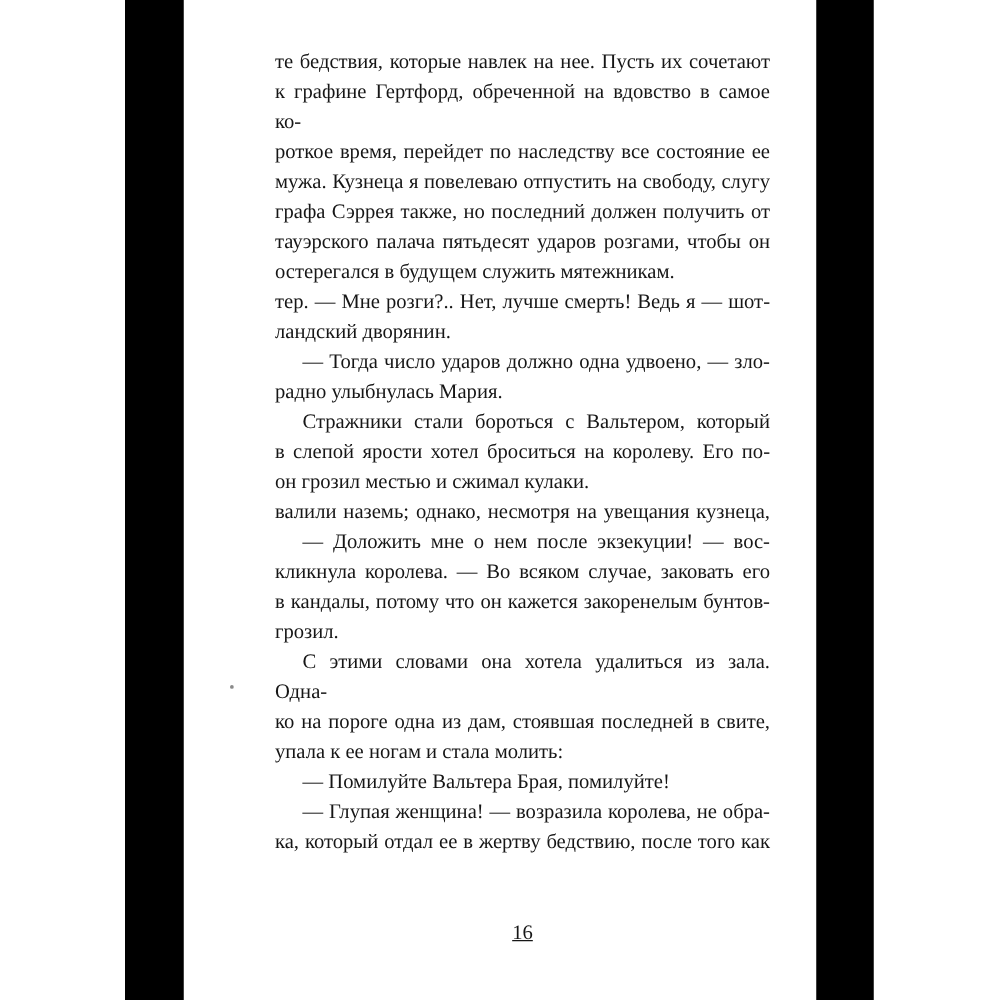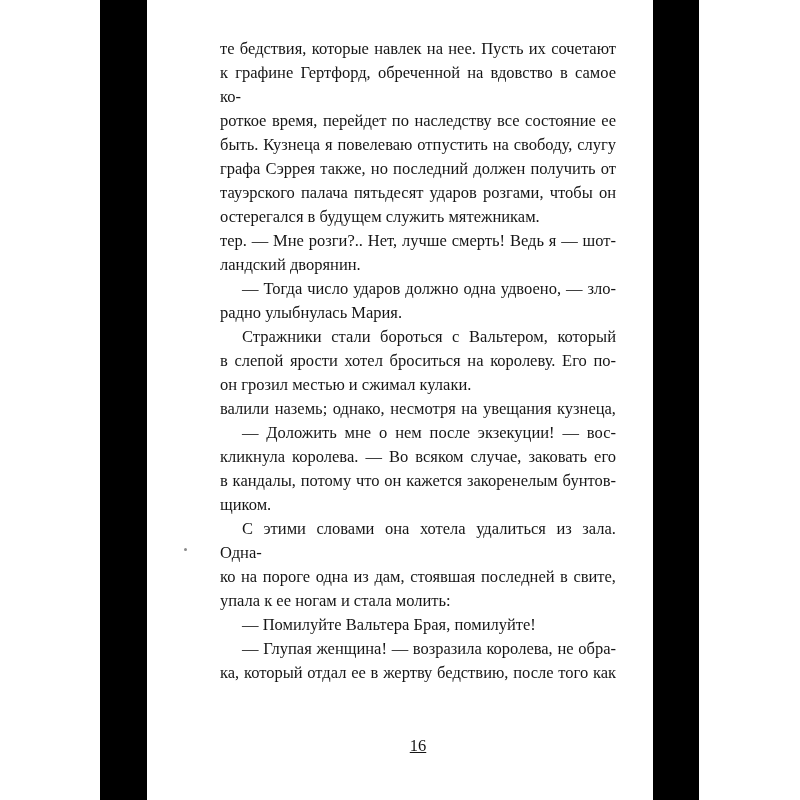--- a/index.html
+++ b/index.html
@@ -55,36 +55,36 @@
 <body style="background: rgb(255, 255, 255);">
 
 <div class="viewer">
   <div class="edge-bar left" style="background: rgb(0, 0, 0);"></div>
   <div class="edge-bar right" style="background: rgb(0, 0, 0);"></div>
   <div class="speck"></div>
   <div class="text-block" style="color: rgb(22, 22, 22);">
       <div class="line">те бедствия, которые навлек на нее. Пусть их сочетают</div>
       <div class="line">к графине Гертфорд, обреченной на вдовство в самое ко-</div>
       <div class="line">роткое время, перейдет по наследству все состояние ее</div>
-      <div class="line">быть. Кузнеца я повелеваю отпустить на свободу, слугу</div>
+      <div class="line">мужа. Кузнеца я повелеваю отпустить на свободу, слугу</div>
       <div class="line">графа Сэррея также, но последний должен получить от</div>
       <div class="line">тауэрского палача пятьдесят ударов розгами, чтобы он</div>
       <div class="line end">остерегался в будущем служить мятежникам.</div>
       <div class="line">тер. — Мне розги?.. Нет, лучше смерть! Ведь я — шот-</div>
       <div class="line end">ландский дворянин.</div>
       <div class="line indent">— Тогда число ударов должно одна удвоено, — зло-</div>
       <div class="line end">радно улыбнулась Мария.</div>
       <div class="line indent">Стражники стали бороться с Вальтером, который</div>
       <div class="line">в слепой ярости хотел броситься на королеву. Его по-</div>
       <div class="line end">он грозил местью и сжимал кулаки.</div>
       <div class="line">валили наземь; однако, несмотря на увещания кузнеца,</div>
       <div class="line indent">— Доложить мне о нем после экзекуции! — вос-</div>
       <div class="line">кликнула королева. — Во всяком случае, заковать его</div>
       <div class="line">в кандалы, потому что он кажется закоренелым бунтов-</div>
-      <div class="line end">щиком.</div>
+      <div class="line end">грозил.</div>
       <div class="line indent">С этими словами она хотела удалиться из зала. Одна-</div>
       <div class="line">ко на пороге одна из дам, стоявшая последней в свите,</div>
       <div class="line end">упала к ее ногам и стала молить:</div>
       <div class="line indent end">— Помилуйте Вальтера Брая, помилуйте!</div>
       <div class="line indent">— Глупая женщина! — возразила королева, не обра-</div>
       <div class="line">ка, который отдал ее в жертву бедствию, после того как</div>
     </div>
   <div class="page-number" style="color: rgb(22, 22, 22);">16</div>
 </div>
 

